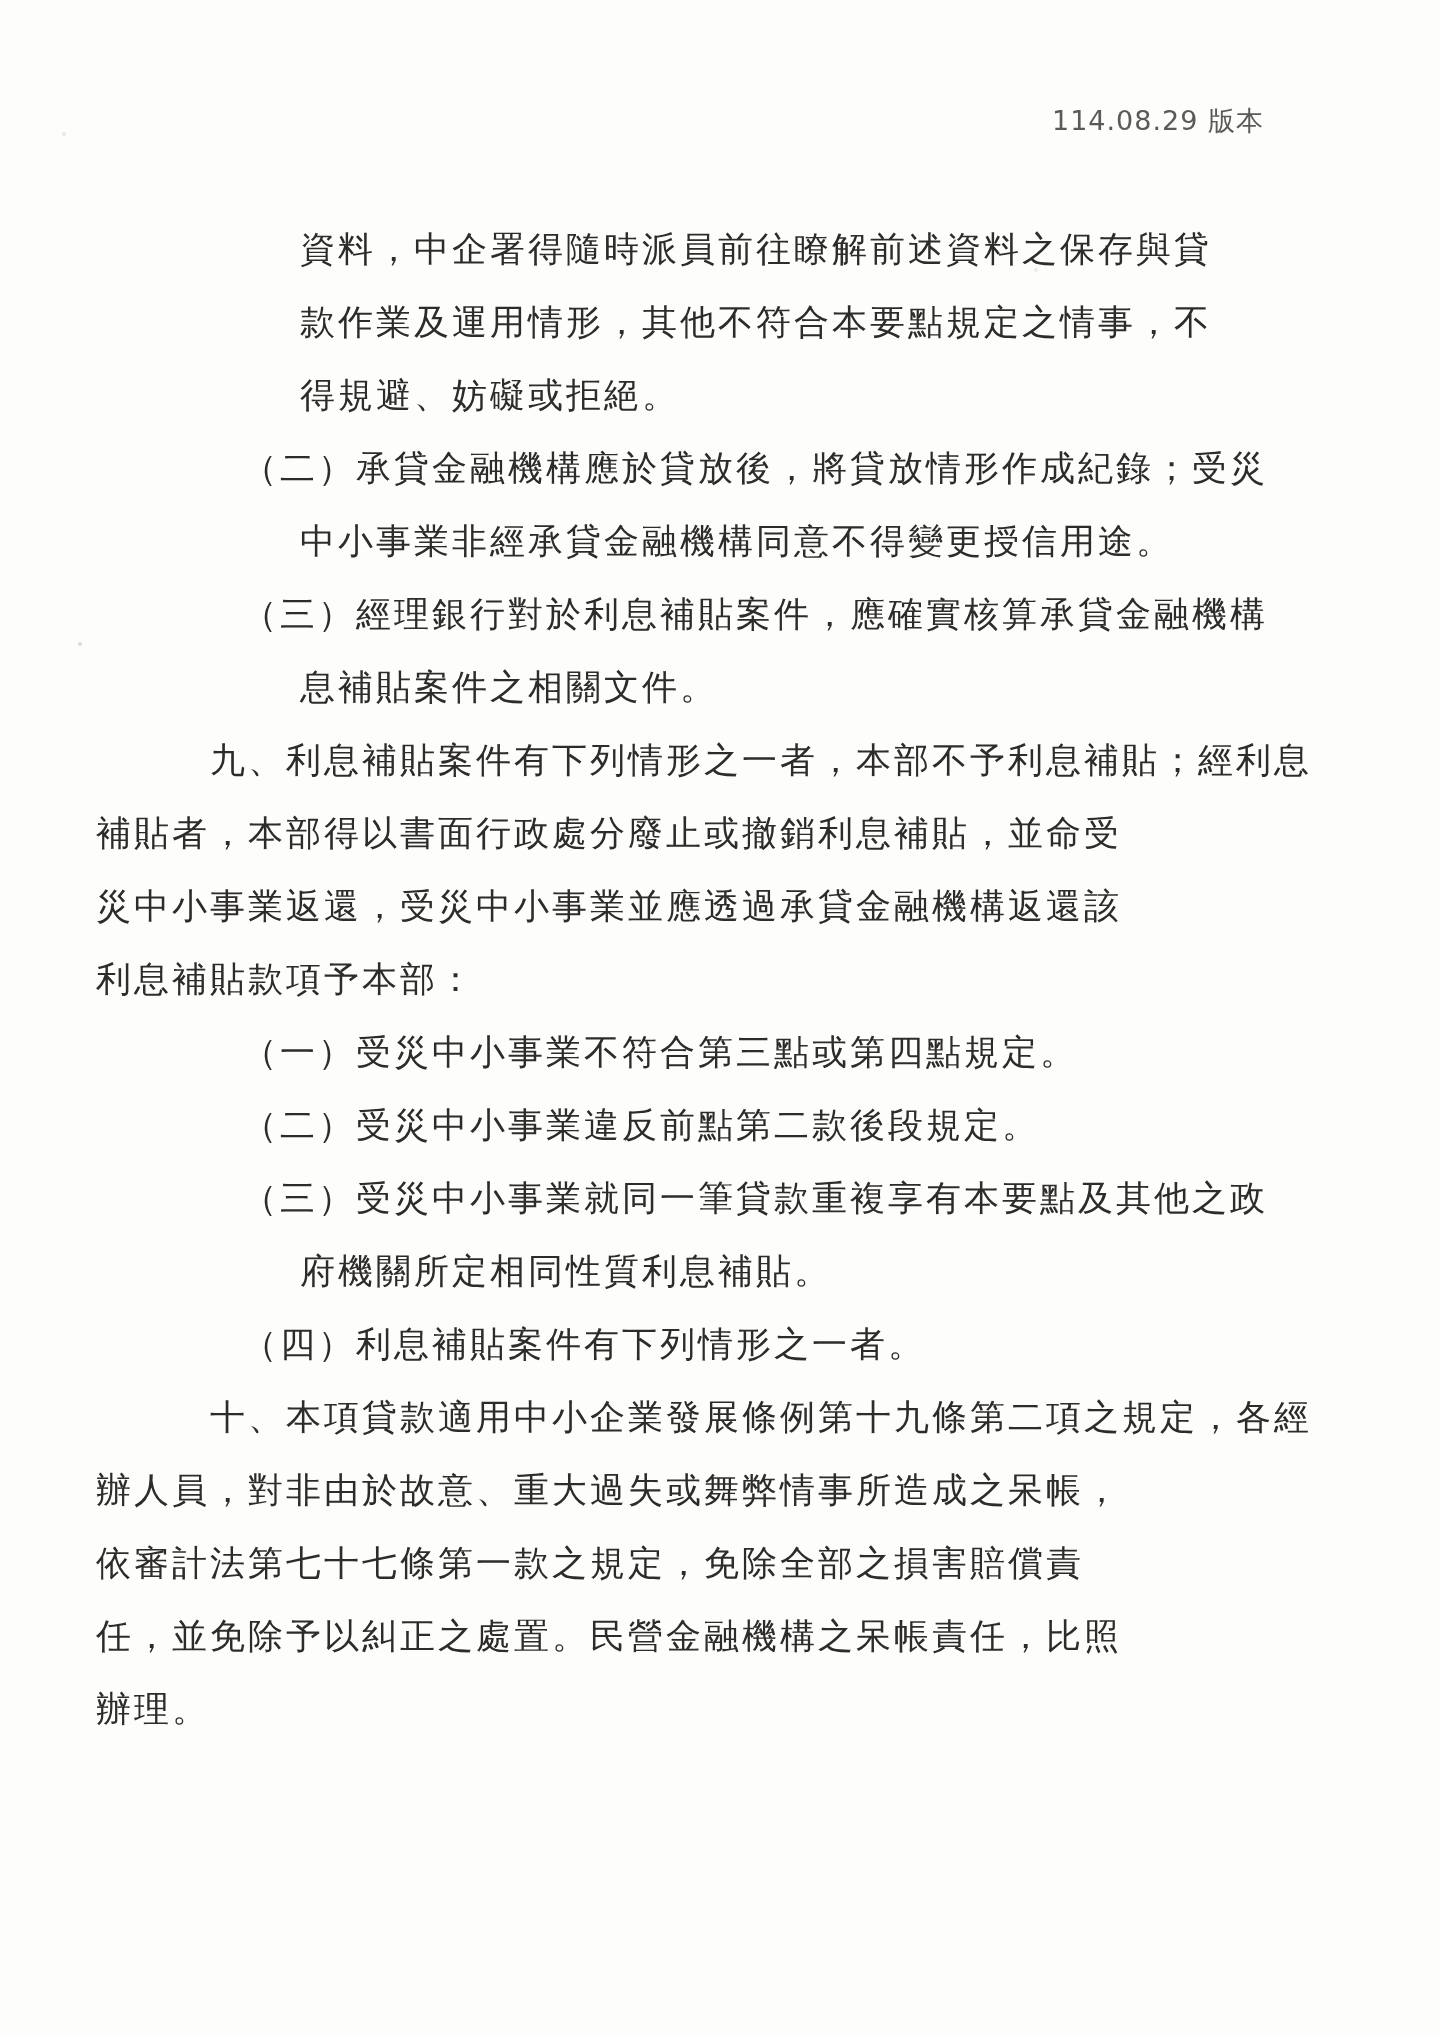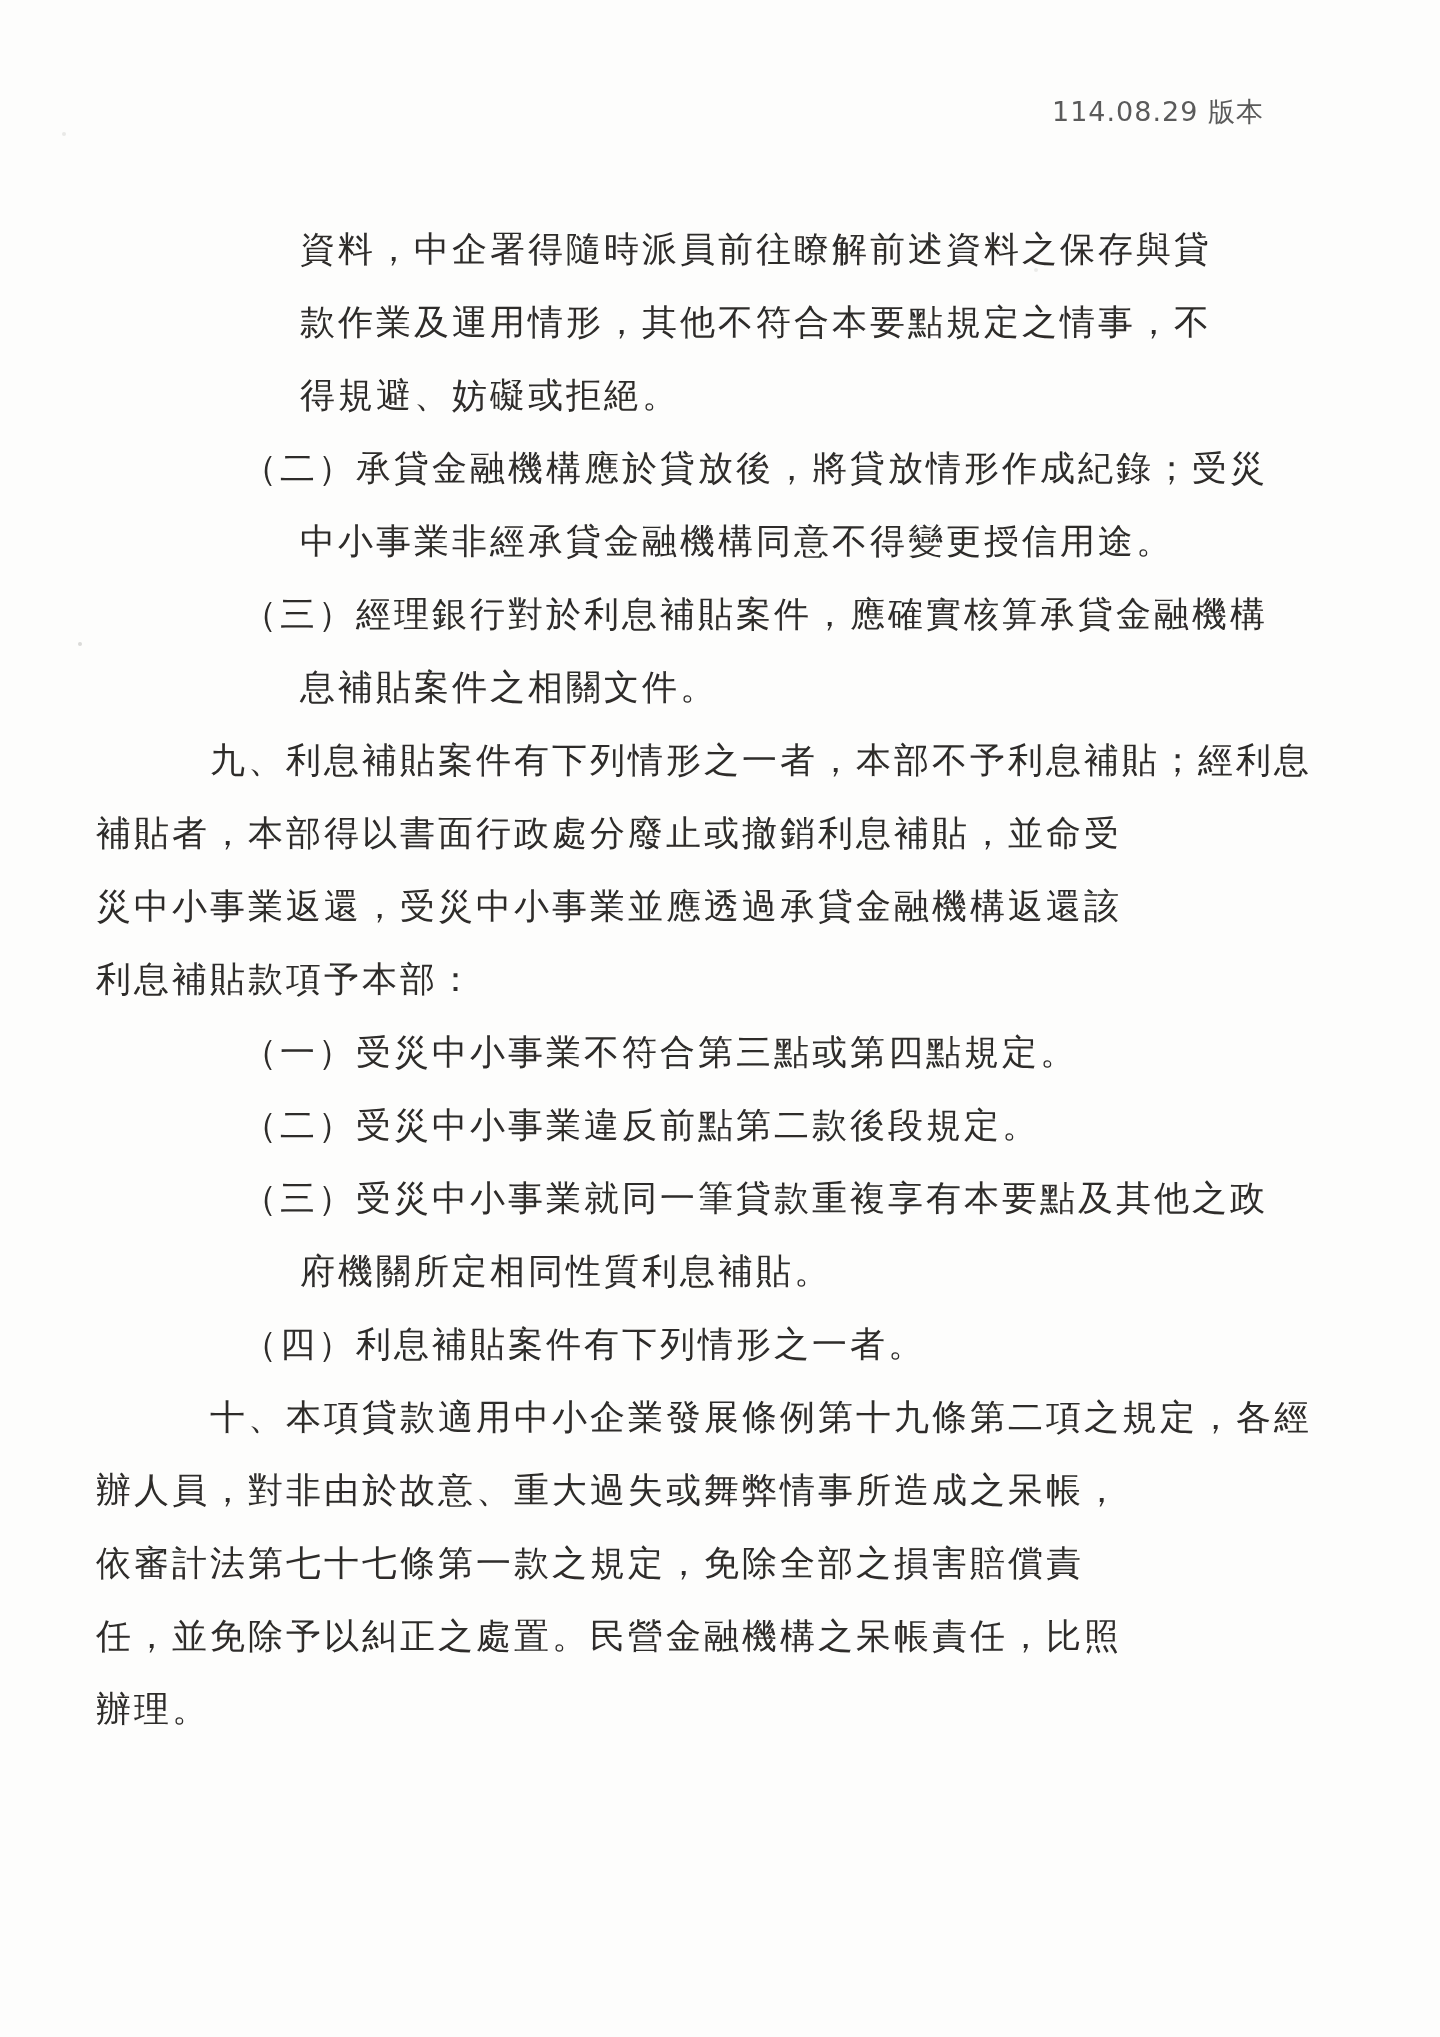--- a/index.html
+++ b/index.html
@@ -15,21 +15,21 @@
   .page {
     position: relative;
     width: 1440px;
     height: 2037px;
     background: var(--paper, #fdfdfc);
     overflow: hidden;
     color: var(--ink, #2e2c2a);
   }
   .version-label {
     position: absolute;
-    top: 94px;
+    top: 103px;
     left: 1052px;
     font-size: 27px;
     letter-spacing: 1px;
     color: var(--version-ink, #5a5a5a);
     font-family: "DejaVu Sans", "Liberation Sans", sans-serif;
     white-space: nowrap;
   }
   .body-text {
     position: absolute;
     top: 213px;

